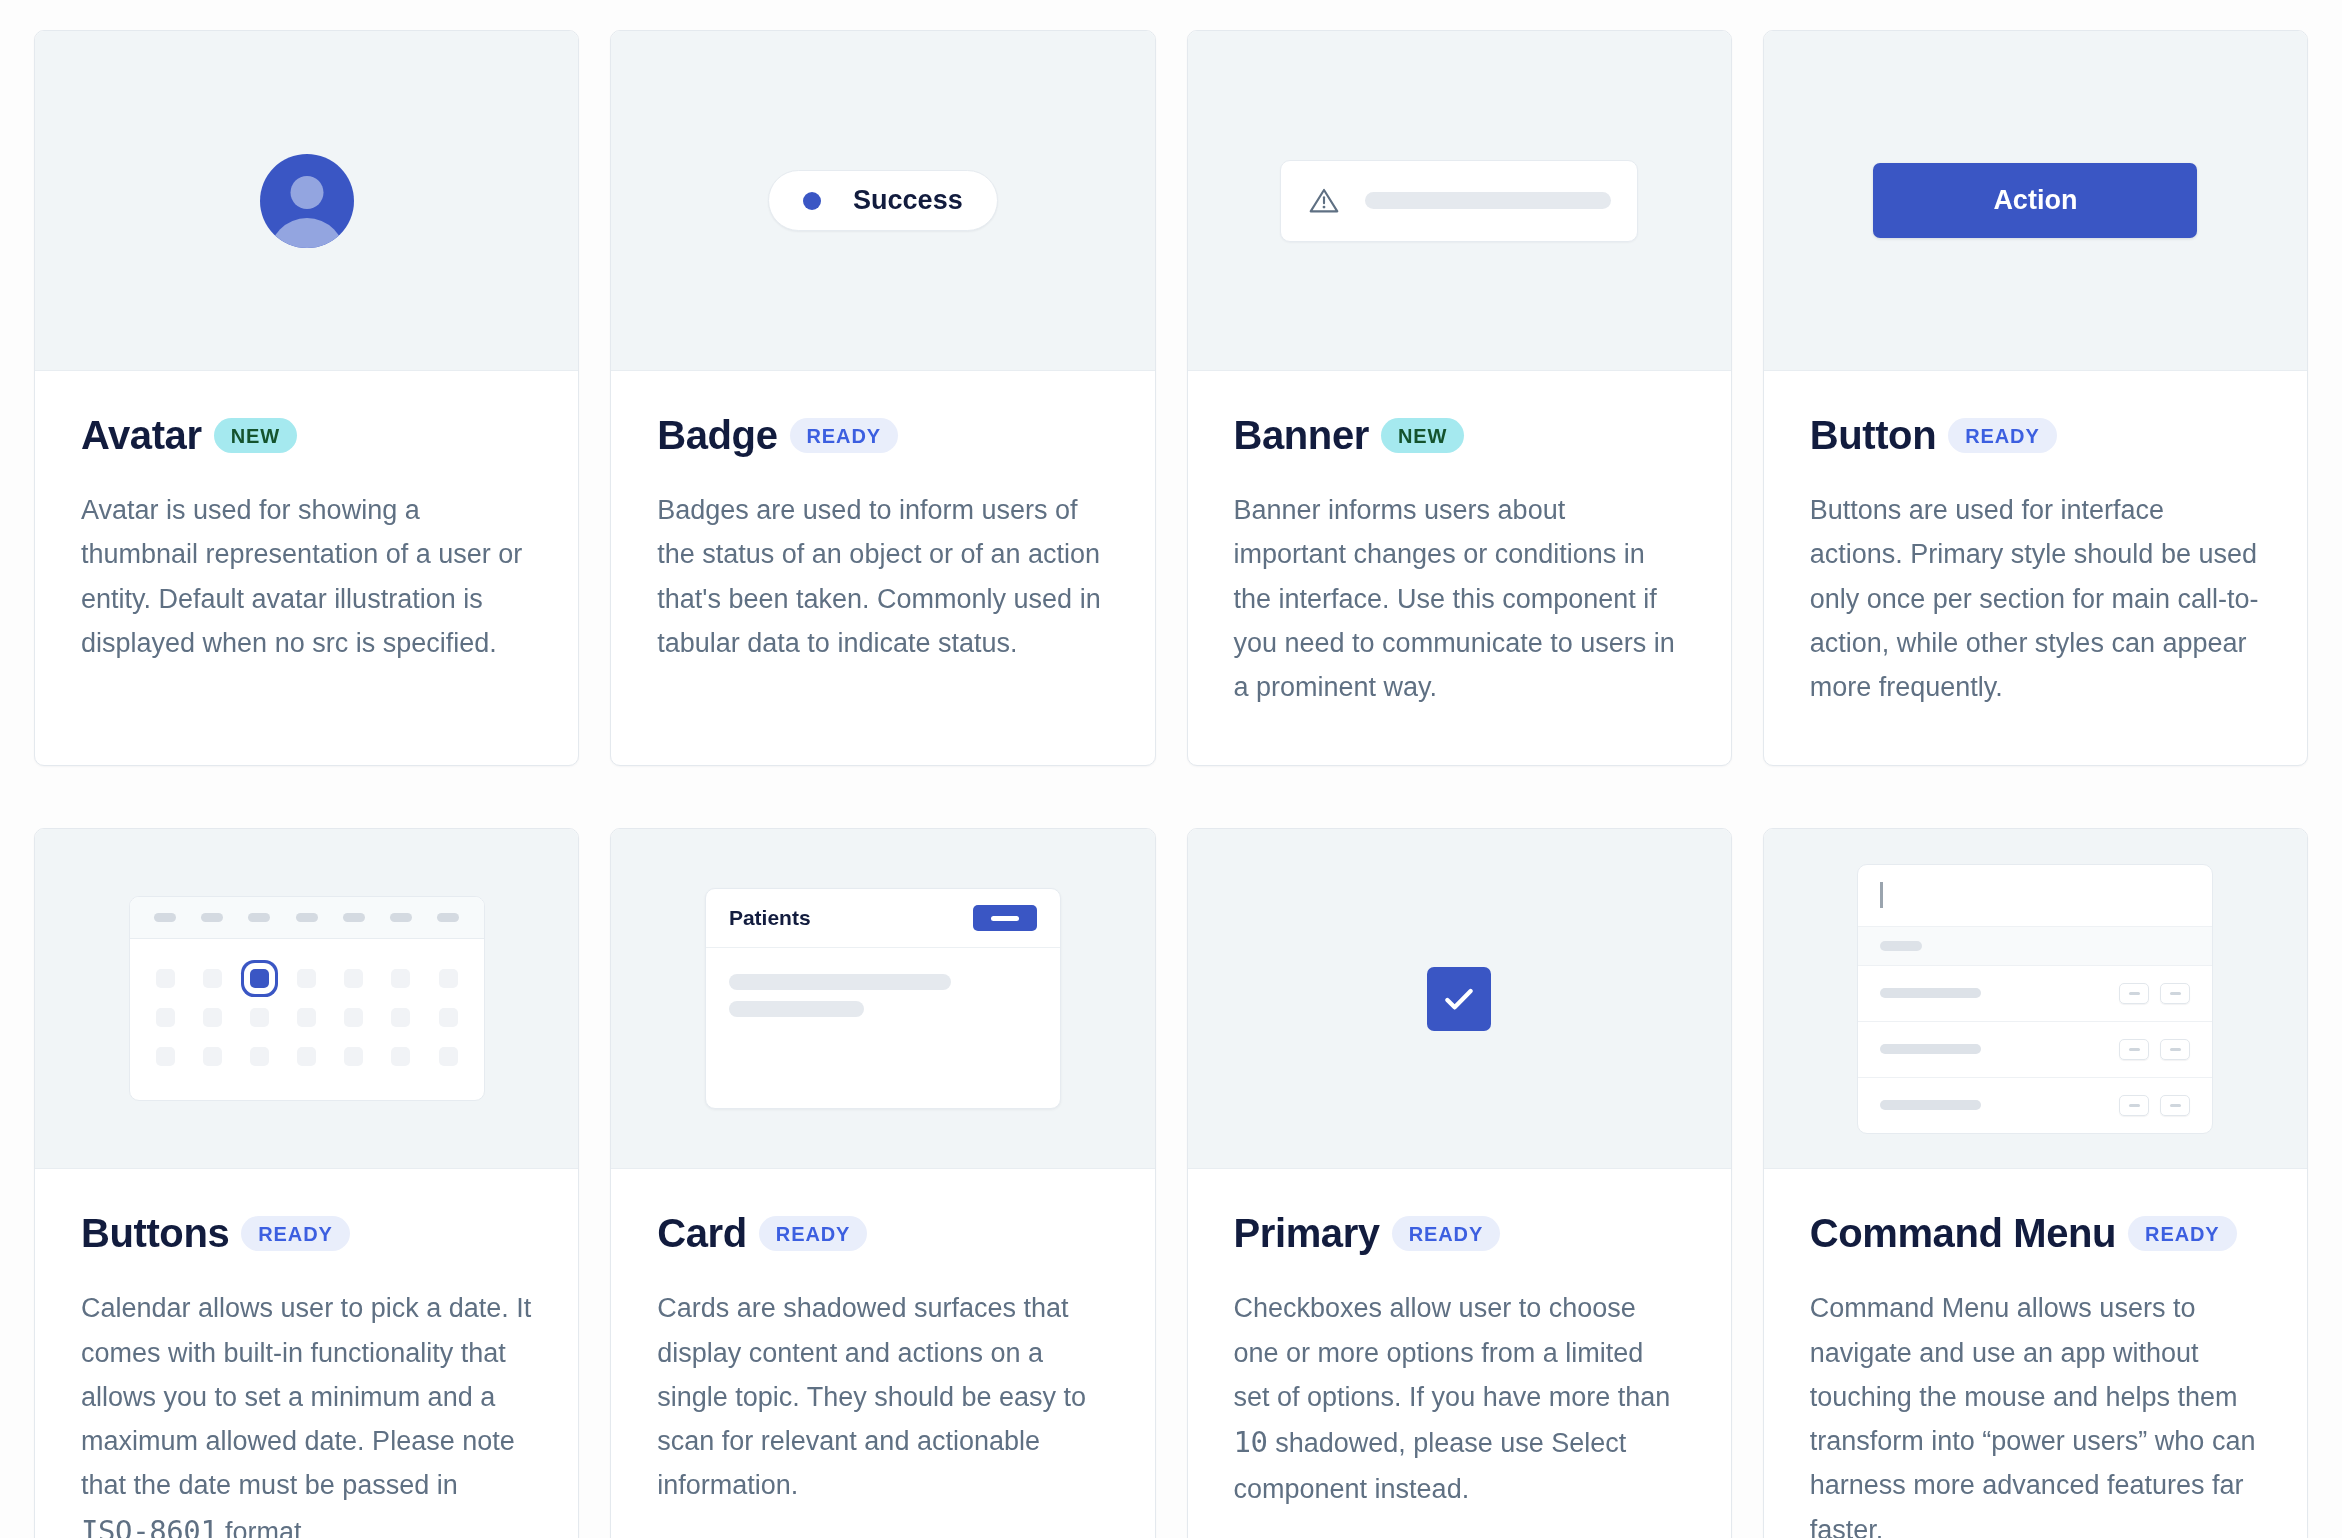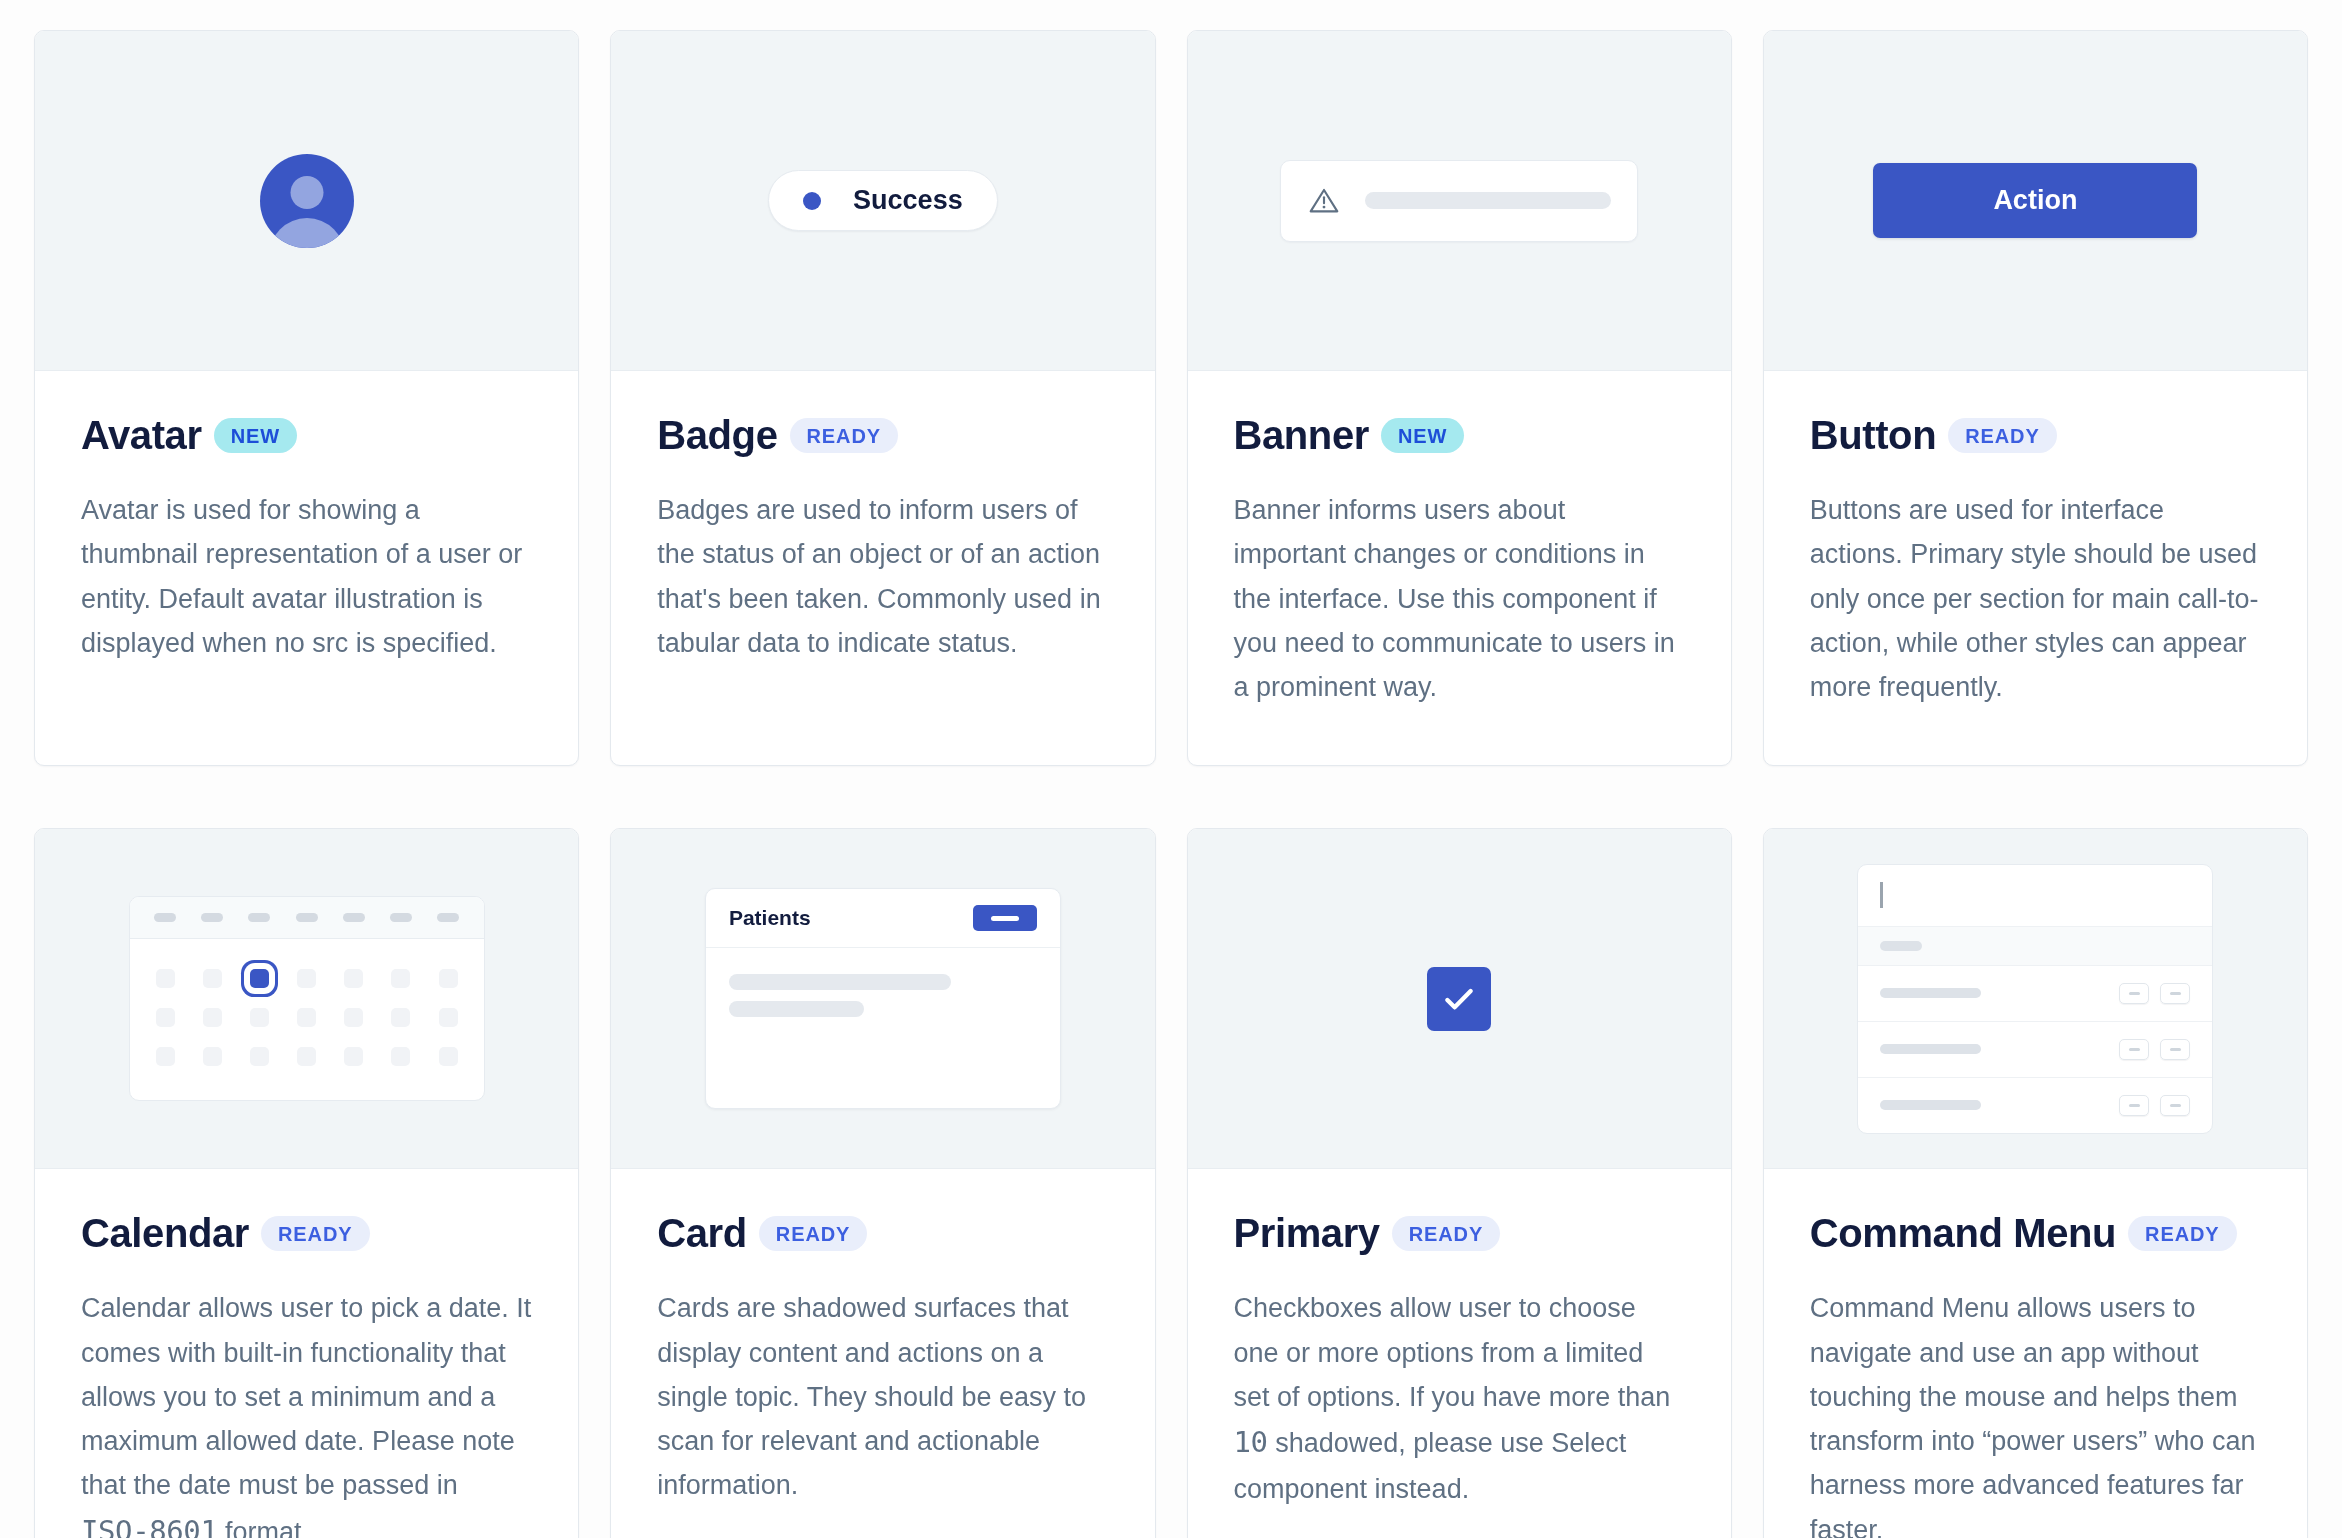--- a/index.html
+++ b/index.html
@@ -70,21 +70,21 @@
 
   .tag {
     font-size: 20px;
     font-weight: 700;
     letter-spacing: .9px;
     padding: 8px 17px 7px 17px;
     border-radius: 999px;
     line-height: 1;
     white-space: nowrap;
   }
-  .tag.new   { background: #a5e9ef; color: #1d4ed8; }
+  .tag.new   { background: #a5e9ef; color: #14532d; }
   .tag.ready { background: #e9eefb; color: #3c5fe0; }
 
   .desc {
     font-size: 27px;
     line-height: 1.64;
     color: #5f7083;
     max-width: 100%;
   }
   .desc .mono {
     font-family: "DejaVu Sans Mono", monospace;
@@ -433,21 +433,21 @@
             <i></i>
             <i></i>
             <i></i>
             <i></i>
             <i></i>
           </div>
         </div>
       </div>
       <div class="body">
         <div class="title-row">
-          <div class="title">Calendar</div>
+          <div class="title">Buttons</div>
           <div class="tag ready">READY</div>
         </div>
         <div class="desc"><span>Calendar allows user to pick a date. It comes with built-in functionality that allows you to set a minimum and a maximum allowed date. Please note that the date must be passed in </span><span class="mono">ISO-8601</span><span> format.</span></div>
       </div>
     </div>
 
     <div class="card">
       <div class="preview">
         <div class="mini-card">
           <div class="mini-head">

